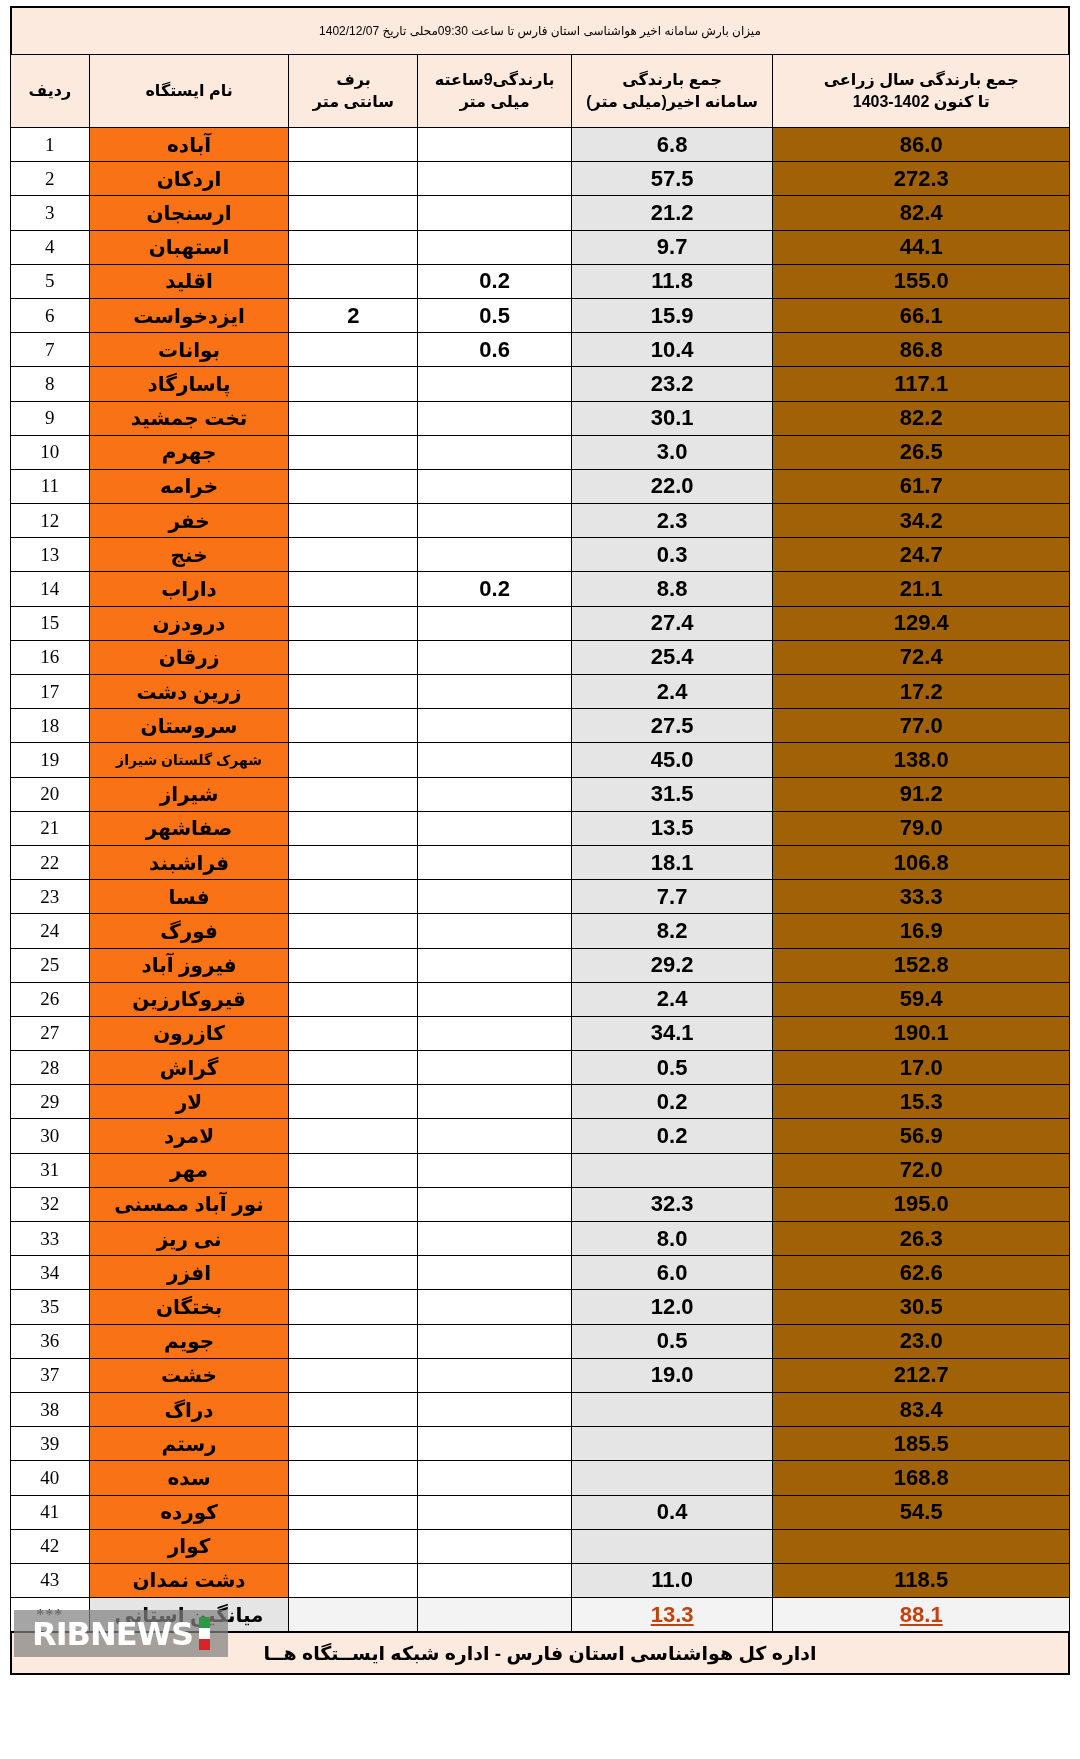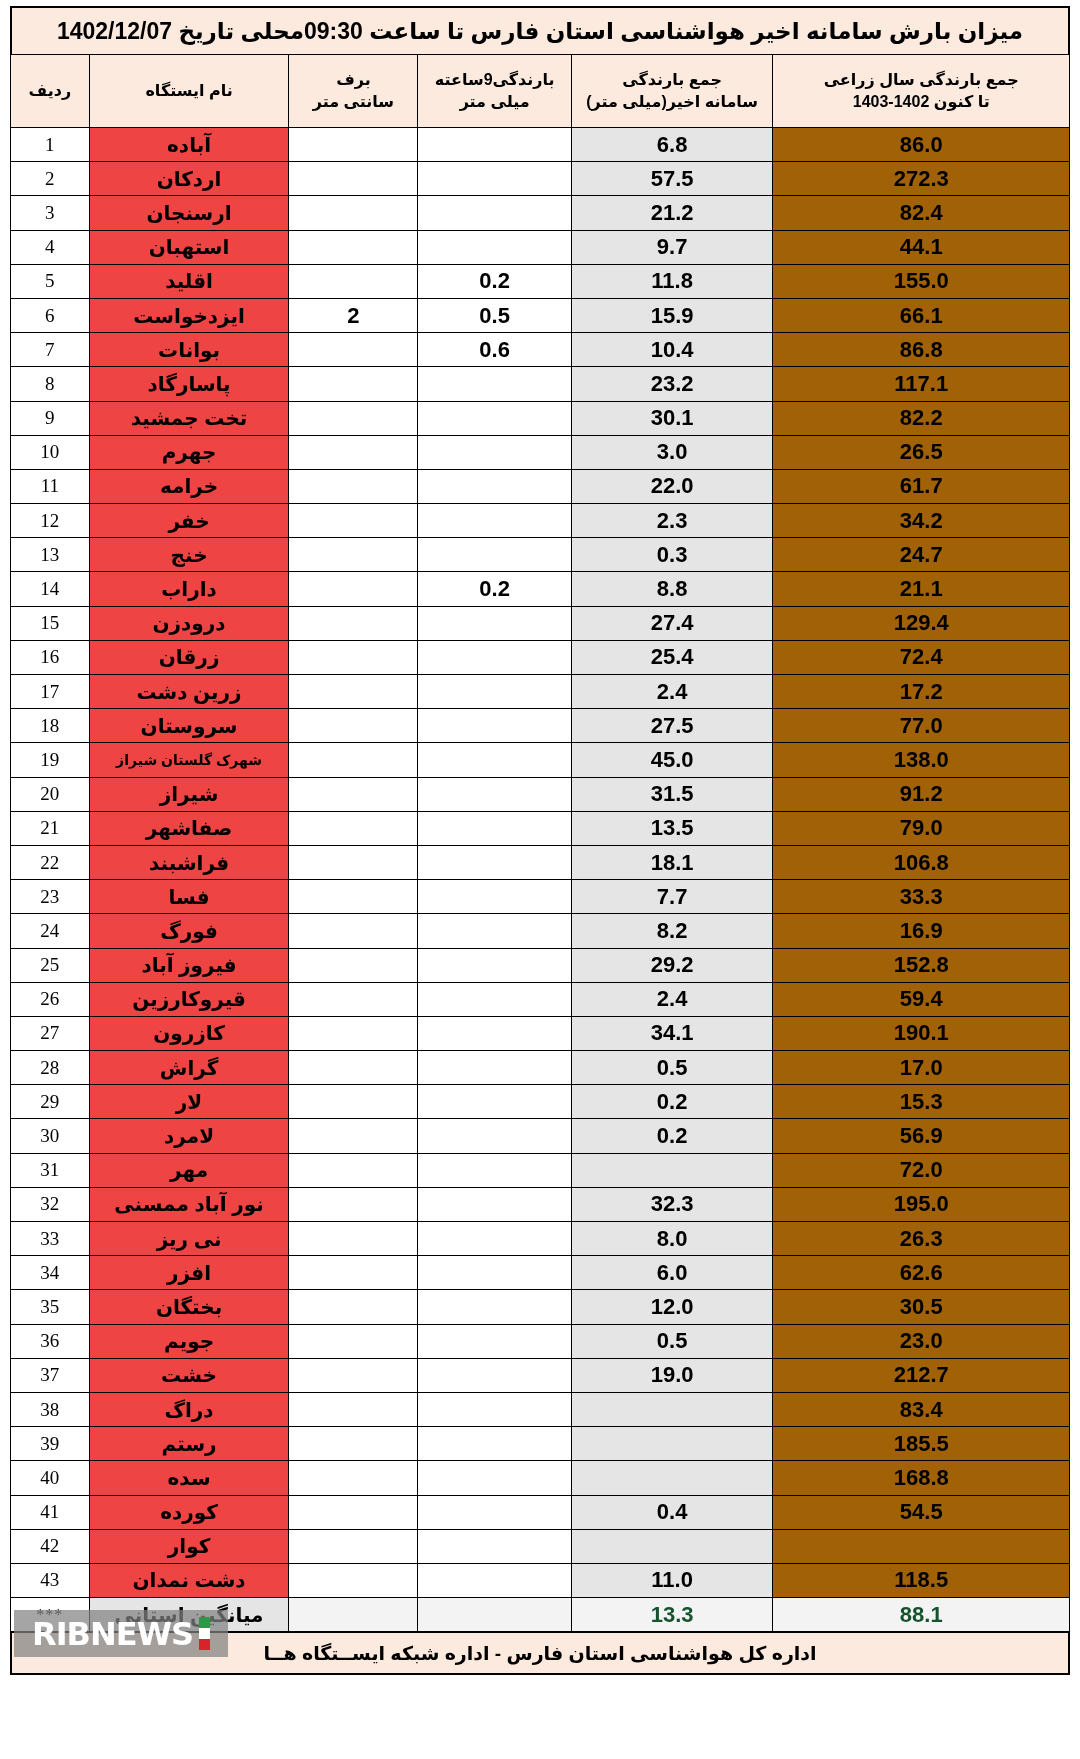--- a/index.html
+++ b/index.html
@@ -24,22 +24,22 @@
   }
   .title-bar {
     background: #fdeade;
     border: 2px solid #000;
     border-bottom: none;
     margin: 6px 10px 0 10px;
     height: 46px;
     display: flex;
     align-items: center;
     justify-content: center;
-    font-weight: bold;
-    font-size: 23px;
+    font-weight: normal;
+    font-size: 12px;
     letter-spacing: 0;
     text-align: center;
   }
   table.data {
     border-collapse: collapse;
     margin: 0 10px;
     width: calc(100% - 20px);
     table-layout: fixed;
     direction: rtl;
   }
@@ -69,21 +69,21 @@
     font-size: 22px;
     font-weight: bold;
   }
   td.idx {
     background: #fff;
     font-size: 19px;
     font-weight: normal;
     font-family: "Liberation Serif", serif;
   }
   td.name {
-    background: #ef4444;
+    background: #f97316;
     font-size: 20px;
     font-weight: bold;
   }
   td.name.small {
     font-size: 14px;
   }
   td.snow, td.rain9 {
     background: #fff;
   }
   td.sys {
@@ -100,22 +100,23 @@
     height: 38px;
   }
   tr.avg td.idx {
     font-size: 16px;
     letter-spacing: 1px;
   }
   tr.avg td.name {
     background: #e5e5e5;
   }
   tr.avg td.sys, tr.avg td.year {
-    color: #14532d;
+    color: #c2410c;
     background: #f3f3f3;
+    text-decoration: underline;
   }
   tr.avg td.snow, tr.avg td.rain9 {
     background: #f3f3f3;
   }
   .footer-bar {
     background: #fdeade;
     border: 2px solid #000;
     border-top: 1px solid #000;
     margin: 0 10px 8px 10px;
     height: 40px;

